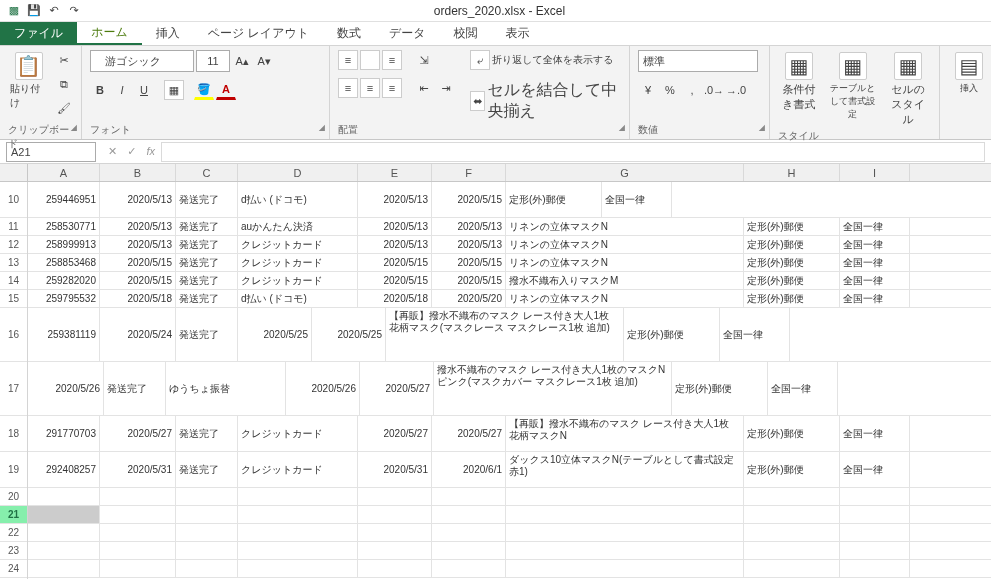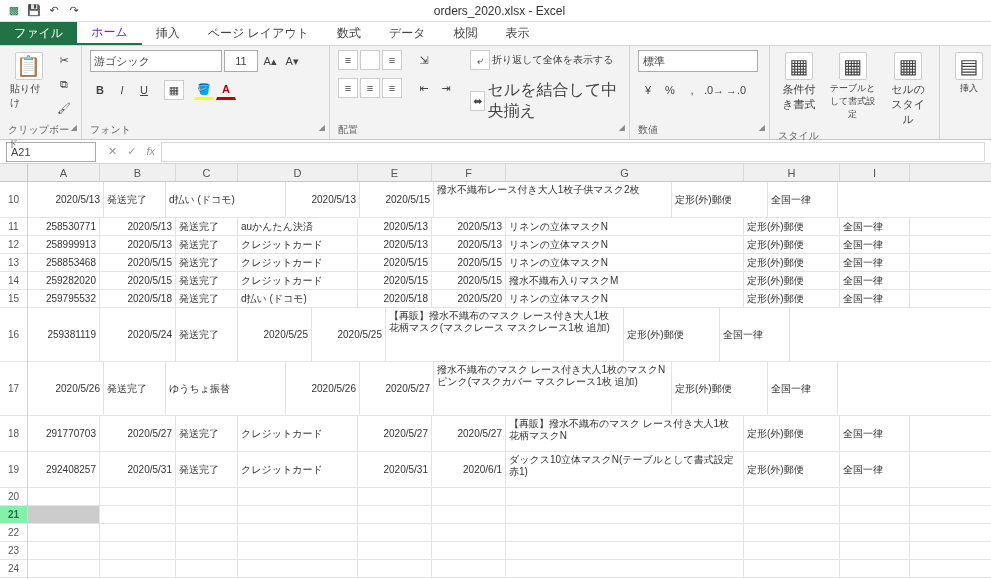--- a/index.html
+++ b/index.html
@@ -8,38 +8,38 @@
   
   .titlebar { height: 22px; display: flex; align-items: center; background: #fff; border-bottom: 1px solid #e0e0e0; }
   .qa-left { display: flex; gap: 4px; padding: 0 6px; align-items: center; }
   .qicon { width: 16px; height: 16px; display: inline-flex; align-items: center; justify-content: center; font-size: 11px; }
   .title-center { flex: 1; text-align: center; font-size: 12px; color: #333; }
 
   
   .tabs { height: 24px; display: flex; align-items: stretch; border-bottom: 1px solid #d4d4d4; }
   .filetab { background: #217346; color: #fff; padding: 0 14px; display: flex; align-items: center; font-size: 12px; }
   .tab { padding: 0 14px; display: flex; align-items: center; font-size: 12px; color: #444; }
-  .tab.active { border-bottom: 2px solid #217346; color: #6d28d9; }
+  .tab.active { border-bottom: 2px solid #217346; color: #4d7c0f; }
 
   
   .ribbon { height: 94px; display: flex; border-bottom: 1px solid #c7c7c7; background: #f3f3f3; }
   .rgroup { display: flex; flex-direction: column; border-right: 1px solid #d4d4d4; padding: 4px 8px 2px 8px; }
   .rgroup-body { flex: 1; display: flex; align-items: flex-start; gap: 4px; }
   .rgroup-label { height: 14px; font-size: 10px; color: #666; text-align: left; position: relative; }
   .dlaunch { position: absolute; right: -4px; top: 0; font-size: 8px; color: #888; }
 
   .bigbtn { display: flex; flex-direction: column; align-items: center; gap: 2px; font-size: 10px; color: #444; padding: 2px; min-width: 42px; }
   .bigicon { width: 28px; height: 28px; display: flex; align-items: center; justify-content: center; font-size: 20px; border: 1px solid #ccc; background: #fff; border-radius: 2px; }
 
   .stackcol { display: flex; flex-direction: column; gap: 4px; }
   .smbtn { width: 20px; height: 20px; display: inline-flex; align-items: center; justify-content: center; font-size: 11px; border: 1px solid transparent; }
   .smbtn.box { border-color: #ccc; background: #fff; }
   .rowline { display: flex; gap: 2px; align-items: center; }
 
-  .fontbox { width: 132px; height: 22px; border: 1px solid #ababab; background: #fff; display: flex; align-items: center; padding: 0 3px; font-size: 11px; }
+  .fontbox { width: 104px; height: 22px; border: 1px solid #ababab; background: #fff; display: flex; align-items: center; padding: 0 14px; font-size: 11px; }
   .sizebox { width: 34px; height: 22px; border: 1px solid #ababab; background: #fff; display: flex; align-items: center; justify-content: center; font-size: 11px; }
 
   .numfmt { width: 120px; height: 22px; border: 1px solid #ababab; background: #fff; display: flex; align-items: center; padding: 0 4px; }
 
   
   .fbrow { height: 24px; display: flex; align-items: center; border-bottom: 1px solid #d4d4d4; background: #fff; }
   .namebox { width: 90px; height: 20px; border: 1px solid #ababab; margin: 0 6px; padding: 0 4px; display: flex; align-items: center; font-size: 11px; }
   .fx-btns { display: flex; gap: 10px; padding: 0 6px; color: #999; }
   .formulabar { flex: 1; height: 20px; border: 1px solid #dadada; margin-right: 6px; }
 
@@ -259,26 +259,26 @@
         <div class="rowcell med ">19</div>
         <div class="rowcell  ">20</div>
         <div class="rowcell  sel">21</div>
         <div class="rowcell  ">22</div>
         <div class="rowcell  ">23</div>
         <div class="rowcell  ">24</div>
       </div>
     <div class="gridbody">
       <div class="gridrows" id="gridrows">
           <div class="datarow med">
+            <div class="cell cA right">259446951</div>
             <div class="cell cB right">2020/5/13</div>
             <div class="cell cC">発送完了</div>
             <div class="cell cD">d払い (ドコモ)</div>
             <div class="cell cE right">2020/5/13</div>
             <div class="cell cF right">2020/5/15</div>
-            <div class="cell cG wrap">撥水不織布レース付き大人1枚子供マスク2枚</div>
             <div class="cell cH">定形(外)郵便</div>
             <div class="cell cI">全国一律</div>
           </div>
           <div class="datarow ">
             <div class="cell cA right">258530771</div>
             <div class="cell cB right">2020/5/13</div>
             <div class="cell cC">発送完了</div>
             <div class="cell cD">auかんたん決済</div>
             <div class="cell cE right">2020/5/13</div>
             <div class="cell cF right">2020/5/13</div>

